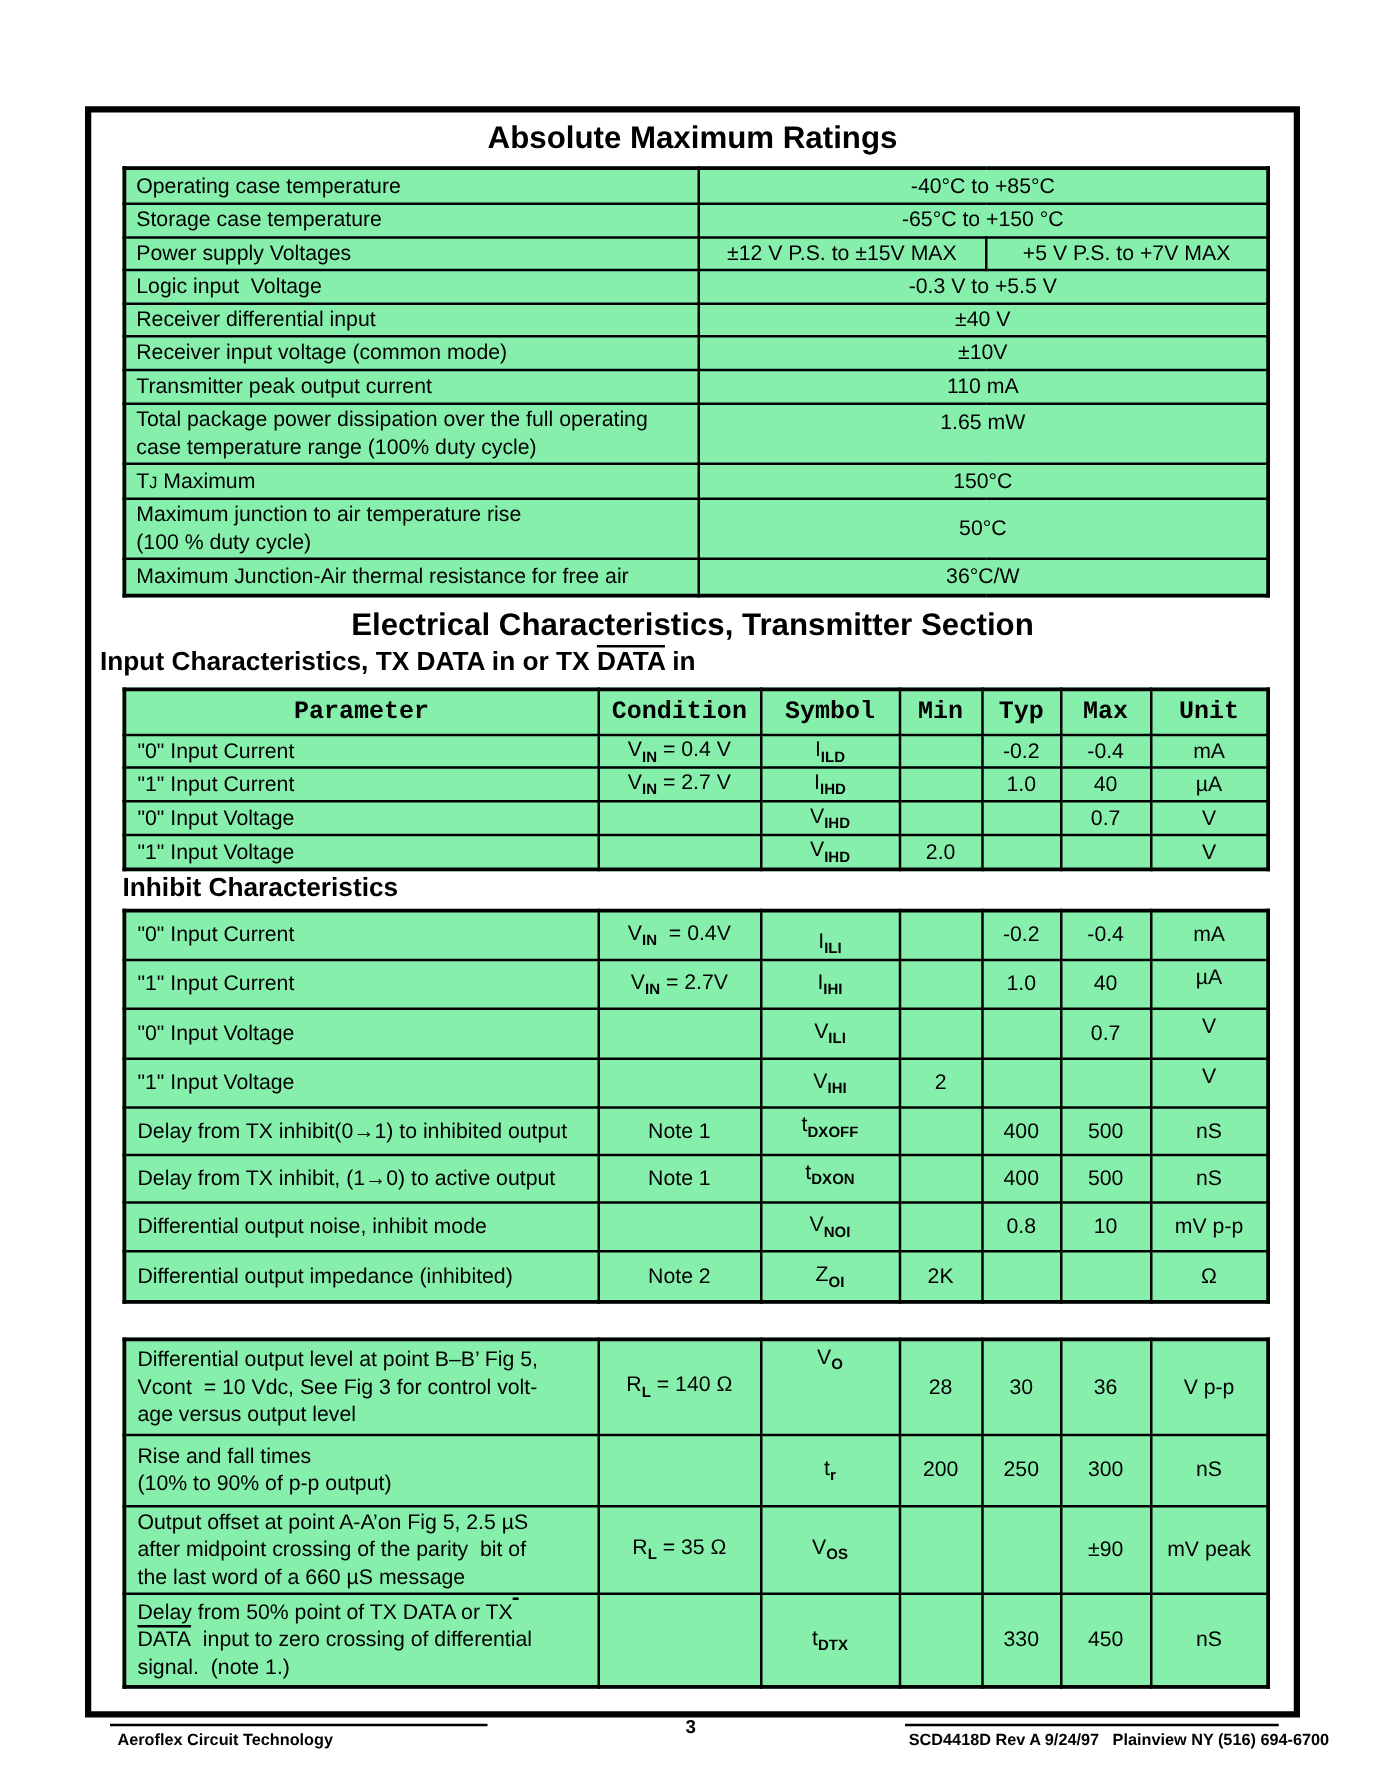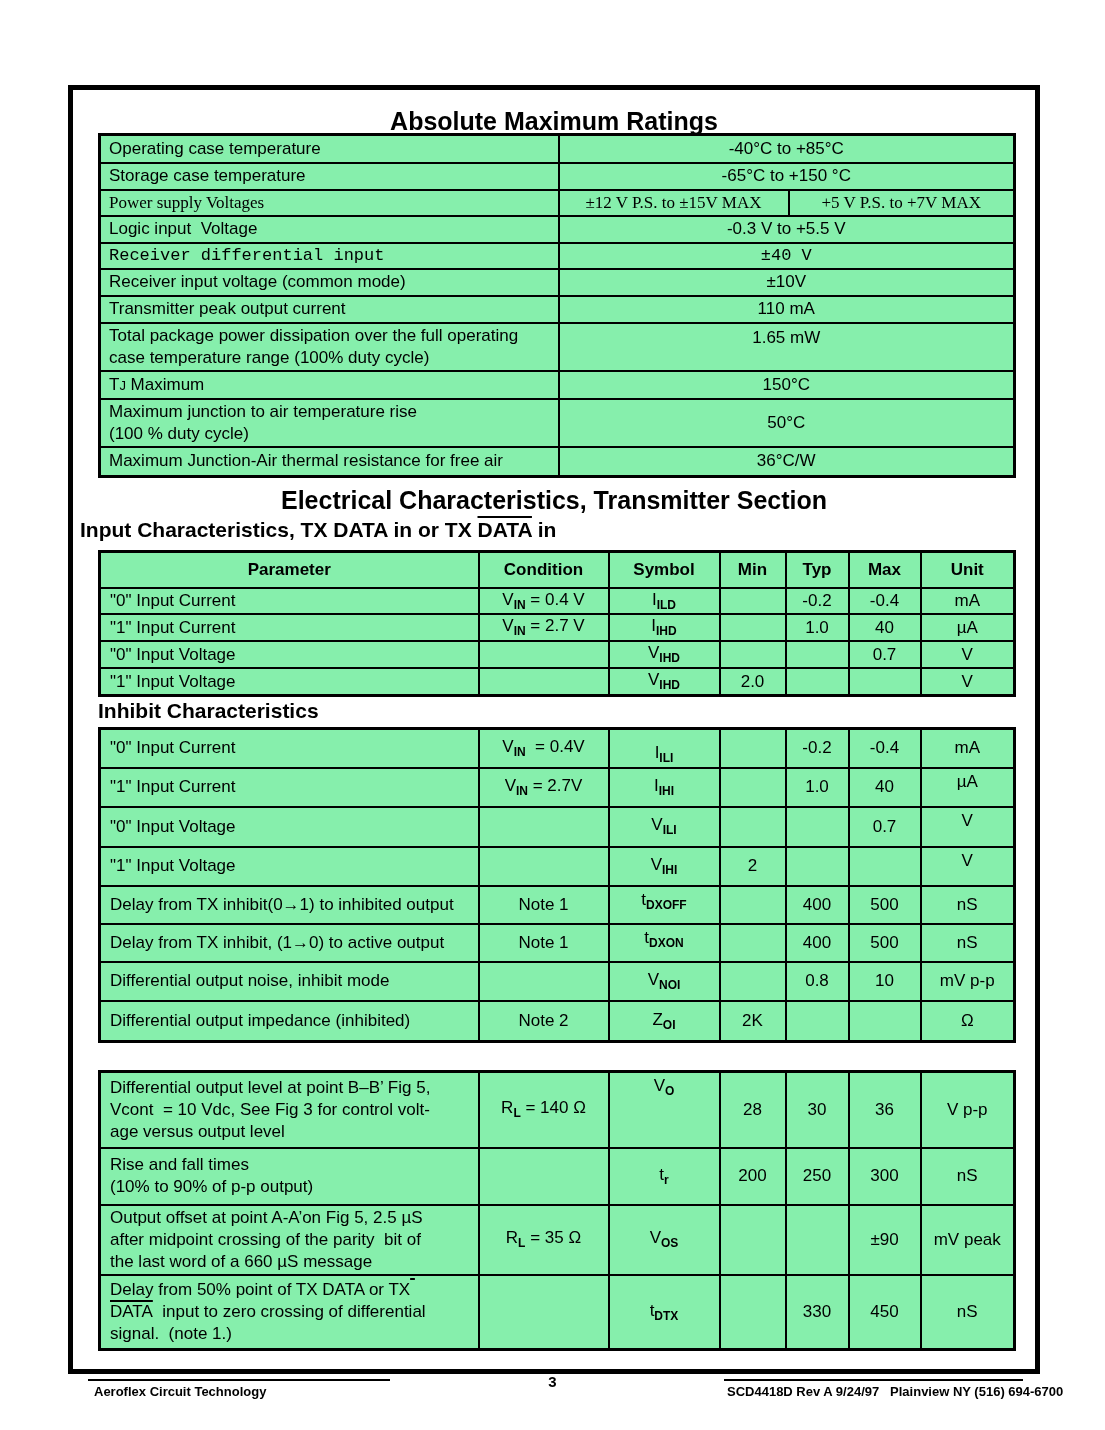--- a/index.html
+++ b/index.html
@@ -3,33 +3,33 @@
 <meta charset="utf-8">
 <style>
   html,body{margin:0;padding:0;}
   body{
     width:1105px;height:1430px;position:relative;background:#ffffff;color:#000;
     font-family:"Liberation Sans", sans-serif;overflow:hidden;
     -webkit-font-smoothing:antialiased;
   }
   .page-box{position:absolute;left:68px;top:85px;width:962px;height:1279px;border:5px solid #000;}
   .abs-title,.sec-title{position:absolute;left:0;width:100%;text-align:center;font-weight:bold;font-size:25px;letter-spacing:0px;}
-  .abs-title{top:17px;}
+  .abs-title{top:6px;}
   .sec-title{top:396px;}
   .input-heading{position:absolute;left:7px;top:428px;font-weight:bold;font-size:21px;white-space:pre;}
   .sub-heading{position:absolute;left:25px;font-weight:bold;font-size:21px;}
   #inh-h{top:609px;}
   #out-h{top:951px;margin-top:46px;}
   table.t{border-collapse:collapse;table-layout:fixed;position:absolute;background:#86efac;border:3px solid #000;}
   table.abs{left:25px;top:43px;width:915px;}
   #input-table{left:25px;top:460px;width:915px;}
   #inhibit-table{left:25px;top:637px;width:915px;}
   #output-table{left:25px;top:980px;width:915px;}
   .t td,.t th{border:2px solid #000;overflow:hidden;}
-  .t th{font-size:17px;font-weight:bold;text-align:center;padding:0;}
+  .t th{font-size:20px;font-weight:bold;text-align:center;padding:0;font-family:Liberation Mono, monospace;}
   .t td{font-size:17px;line-height:1.3;padding:0;}
   td.lbl{text-align:left;padding:1px 4px 1px 8px;}
   td.val{text-align:center;}
   td.vtop{vertical-align:top;padding-top:3px;}
   td.p{text-align:left;padding:1px 4px 1px 9px;}
   td.c{text-align:center;}
   sub{font-size:12px;font-weight:bold;}
   .sm{font-size:13px;}
   .ov{text-decoration:overline;text-decoration-thickness:2px;}
   .f-left,.f-right{position:absolute;border-top:2px solid #000;font-weight:bold;font-size:13px;padding-top:3px;}
@@ -52,30 +52,30 @@
     </colgroup>
     <tbody id="abs-tbody">
         <tr style="height: 28px;">
           <td class="lbl">Operating case temperature</td>
           <td class="val" colspan="2">-40°C to +85°C</td>
         </tr>
         <tr style="height: 27px;">
           <td class="lbl">Storage case temperature</td>
           <td class="val" colspan="2">-65°C to +150 °C</td>
         </tr>
-        <tr style="height: 17px; font-family: Liberation Serif, serif;">
+        <tr style="height: 17px;">
           <td class="lbl">Power supply Voltages</td>
           <td class="val">±12 V P.S. to ±15V MAX</td>
           <td class="val">+5 V P.S. to +7V MAX</td>
         </tr>
         <tr style="height: 27px;">
           <td class="lbl">Logic input&nbsp; Voltage</td>
           <td class="val" colspan="2">-0.3 V to +5.5 V</td>
         </tr>
-        <tr style="height: 15px; font-family: Liberation Mono, monospace;">
+        <tr style="height: 15px;">
           <td class="lbl">Receiver differential input</td>
           <td class="val" colspan="2">±40 V</td>
         </tr>
         <tr style="height: 27px;">
           <td class="lbl">Receiver input voltage (common mode)</td>
           <td class="val" colspan="2">±10V</td>
         </tr>
         <tr style="height: 27px;">
           <td class="lbl">Transmitter peak output current</td>
           <td class="val" colspan="2">110 mA</td>

